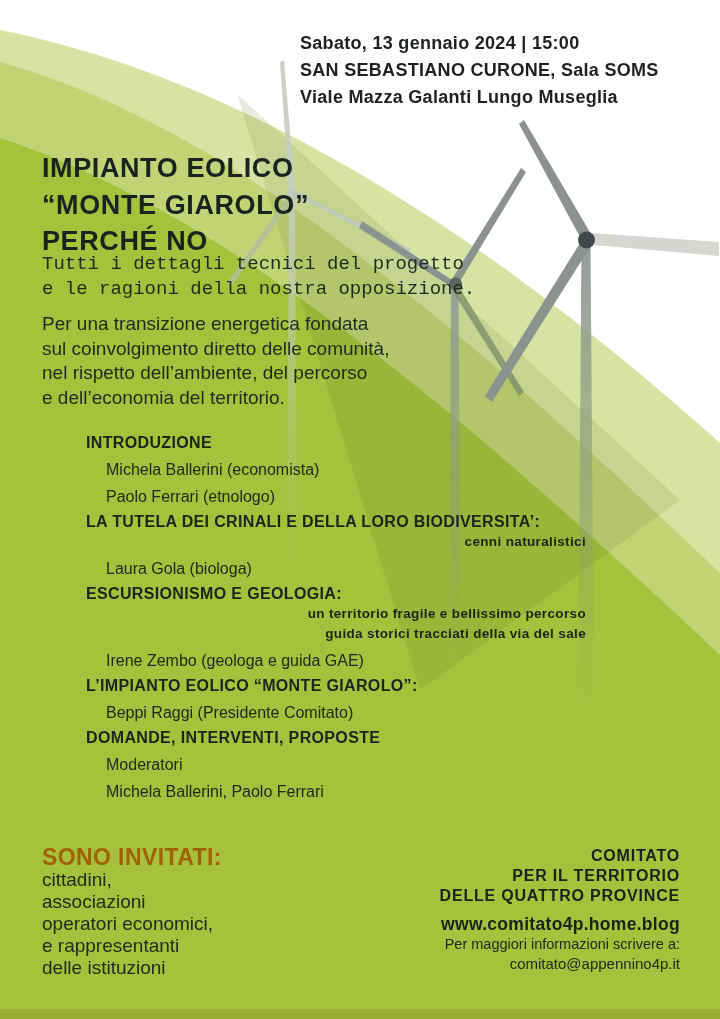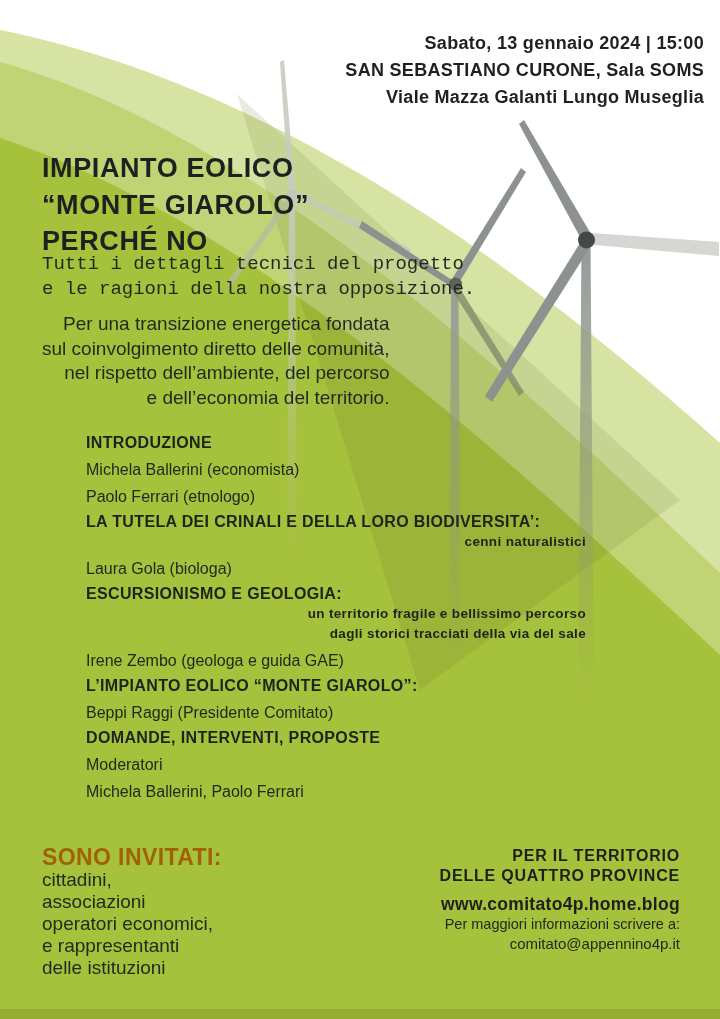--- a/index.html
+++ b/index.html
@@ -5,34 +5,34 @@
   html,body{margin:0;padding:0;background:#e8e8e8;}
   .poster{
     position:relative;width:720px;height:1019px;overflow:hidden;
     background:#ffffff;
     font-family:"Liberation Sans", sans-serif;
     color:#20261f;
   }
   .bg{position:absolute;left:0;top:0;width:720px;height:1019px;display:block;}
   .abs{position:absolute;}
 
-  .header{top:30px;right:16px;width:404px;text-align:right;
+  .header{top:30px;right:16px;width:404px;text-align:left;
     font-weight:700;font-size:18px;line-height:27px;letter-spacing:.3px;color:#1d221f;}
 
   .title{top:150px;left:42px;margin:0;
     font-weight:800;font-size:27px;line-height:36.5px;letter-spacing:.6px;color:#1d2220;}
 
   .lead{left:42px;font-size:19px;line-height:24.5px;color:#1f2a20;}
   .lead1{top:252px;font-family:Liberation Mono, monospace;}
-  .lead2{top:312px;text-align:right;}
+  .lead2{top:312px;}
 
   .program{top:433px;left:86px;width:500px;}
   .program .h{font-weight:700;font-size:16px;line-height:20px;letter-spacing:.35px;color:#1c241c;margin-top:5px;}
   .program .h2{font-weight:700;font-size:13.5px;line-height:20px;letter-spacing:.35px;color:#1c241c;margin-top:0;text-align:right;}
-  .program .s{font-size:16px;line-height:21px;margin-top:6px;color:#212a1f;}
+  .program .s{font-size:16px;line-height:21px;margin-top:6px;margin-left:20px;color:#212a1f;}
   .program .first{margin-top:0;}
 
   .invited{top:845px;left:42px;}
   .invited .ih{font-weight:700;font-size:23px;line-height:24px;letter-spacing:.4px;color:#a16207;}
   .invited .il{font-size:19px;line-height:22px;color:#222c1f;}
 
   .committee{top:846px;right:40px;text-align:right;}
   .committee .cn{font-weight:700;font-size:16px;line-height:20px;letter-spacing:.8px;color:#1b211b;}
   .committee .cw{font-weight:700;font-size:17.5px;line-height:20px;margin-top:8px;letter-spacing:.3px;color:#1b211b;}
   .committee .cp{font-size:14.5px;line-height:20px;color:#222a20;}
@@ -117,41 +117,42 @@
     <div class="h first">INTRODUZIONE</div>
     <div class="s">Michela Ballerini (economista)</div>
     <div class="s">Paolo Ferrari (etnologo)</div>
 
     <div class="h">LA TUTELA DEI CRINALI E DELLA LORO BIODIVERSITA’:</div>
     <div class="h2">cenni naturalistici</div>
     <div class="s">Laura Gola (biologa)</div>
 
     <div class="h">ESCURSIONISMO E GEOLOGIA:</div>
     <div class="h2">un territorio fragile e bellissimo percorso</div>
-    <div class="h2">dagli storici tracciati della via del sale</div>
+    <div class="h2">guida storici tracciati della via del sale</div>
     <div class="s">Irene Zembo (geologa e guida GAE)</div>
 
     <div class="h">L’IMPIANTO EOLICO “MONTE GIAROLO”:</div>
     <div class="s">Beppi Raggi (Presidente Comitato)</div>
 
     <div class="h">DOMANDE, INTERVENTI, PROPOSTE</div>
     <div class="s">Moderatori</div>
     <div class="s">Michela Ballerini, Paolo Ferrari</div>
   </div>
 
   <div class="abs invited">
     <div class="ih">SONO INVITATI:</div>
     <div class="il">cittadini,</div>
     <div class="il">associazioni</div>
     <div class="il">operatori economici,</div>
     <div class="il">e rappresentanti</div>
     <div class="il">delle istituzioni</div>
   </div>
 
   <div class="abs committee">
+    <div class="cn">COMITATO</div>
     <div class="cn">PER IL TERRITORIO</div>
     <div class="cn">DELLE QUATTRO PROVINCE</div>
     <div class="cw">www.comitato4p.home.blog</div>
     <div class="cp">Per maggiori informazioni scrivere a:</div>
     <div class="ce">comitato@appennino4p.it</div>
   </div>
 
   <div class="abs bottom-strip"></div>
 </div>
 

